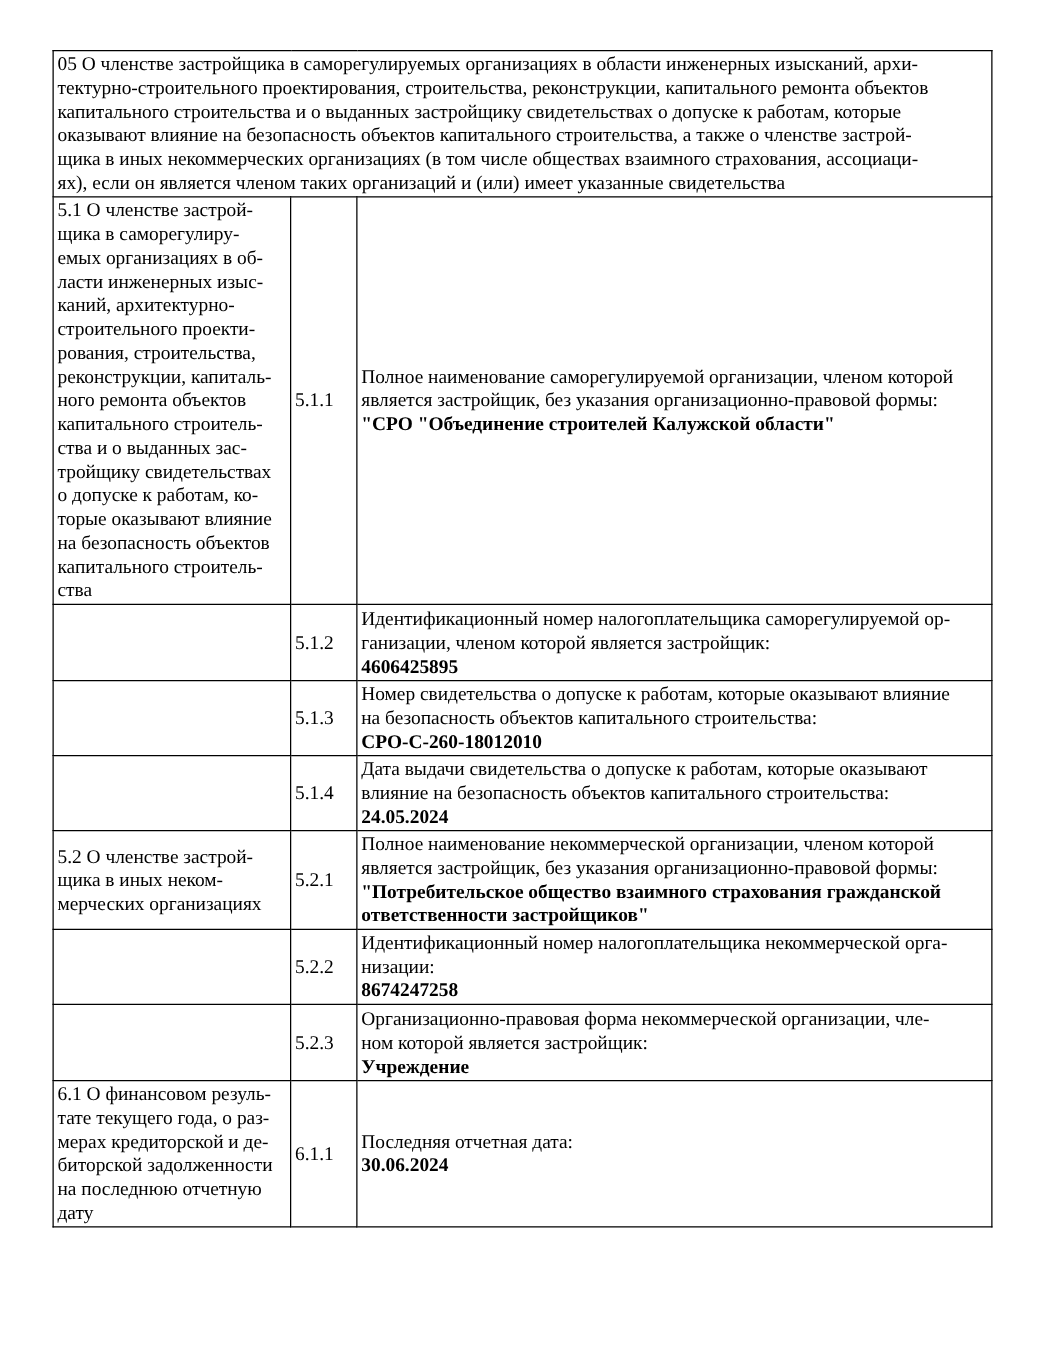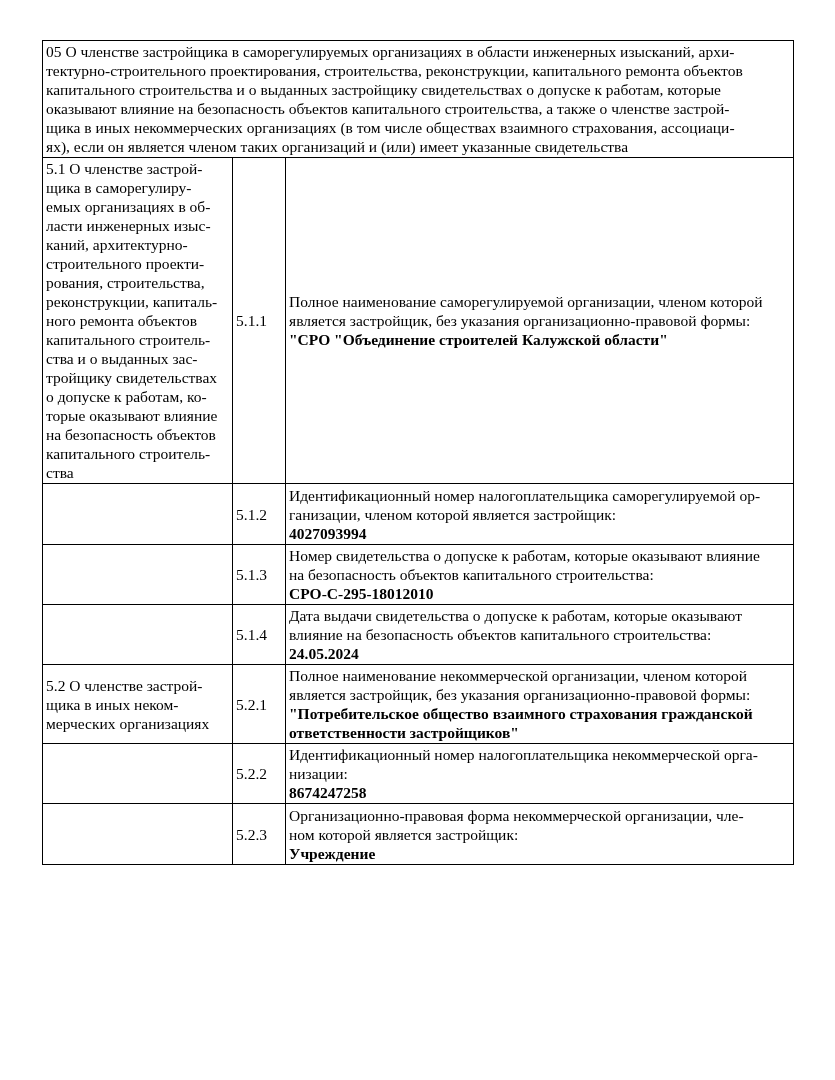--- a/index.html
+++ b/index.html
@@ -107,31 +107,31 @@
           <div class="field-value">"СРО "Объединение строителей Калужской области"</div>
         </td>
       </tr>
 
       <tr style="height:61px">
         <td class="desc-cell"></td>
         <td class="num-cell">5.1.2</td>
         <td class="content-cell">
           <div class="field-label">Идентификационный номер налогоплательщика саморегулируемой ор-
 ганизации, членом которой является застройщик:</div>
-          <div class="field-value">4027093994</div>
+          <div class="field-value">4606425895</div>
         </td>
       </tr>
 
       <tr style="height:58px">
         <td class="desc-cell"></td>
         <td class="num-cell">5.1.3</td>
         <td class="content-cell">
           <div class="field-label">Номер свидетельства о допуске к работам, которые оказывают влияние
 на безопасность объектов капитального строительства:</div>
-          <div class="field-value">СРО-С-295-18012010</div>
+          <div class="field-value">СРО-С-260-18012010</div>
         </td>
       </tr>
 
       <tr style="height:57px">
         <td class="desc-cell"></td>
         <td class="num-cell">5.1.4</td>
         <td class="content-cell">
           <div class="field-label">Дата выдачи свидетельства о допуске к работам, которые оказывают
 влияние на безопасность объектов капитального строительства:</div>
           <div class="field-value">24.05.2024</div>
@@ -165,15 +165,28 @@
         <td class="desc-cell"></td>
         <td class="num-cell">5.2.3</td>
         <td class="content-cell">
           <div class="field-label">Организационно-правовая форма некоммерческой организации, чле-
 ном которой является застройщик:</div>
           <div class="field-value">Учреждение</div>
         </td>
       </tr>
 
 
+      <tr style="height:108px">
+        <td class="desc-cell">6.1 О финансовом резуль-
+тате текущего года, о раз-
+мерах кредиторской и де-
+биторской задолженности
+на последнюю отчетную
+дату</td>
+        <td class="num-cell">6.1.1</td>
+        <td class="content-cell">
+          <div class="field-label">Последняя отчетная дата:</div>
+          <div class="field-value">30.06.2024</div>
+        </td>
+      </tr>
     </tbody>
   </table>
 </div>
 
 </body></html>

